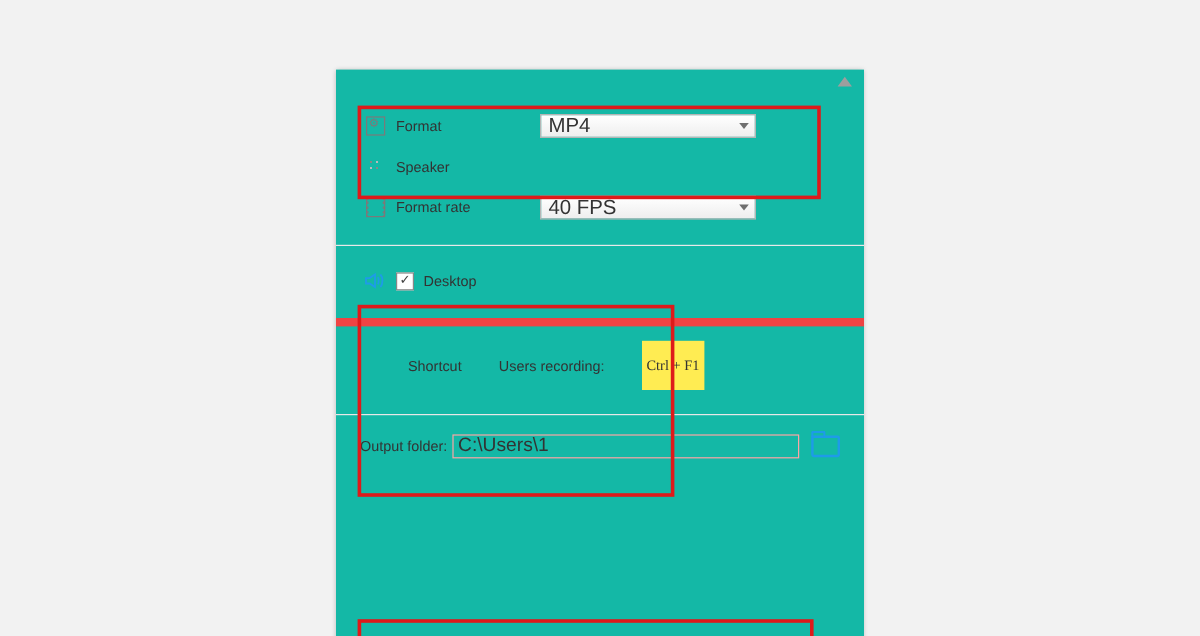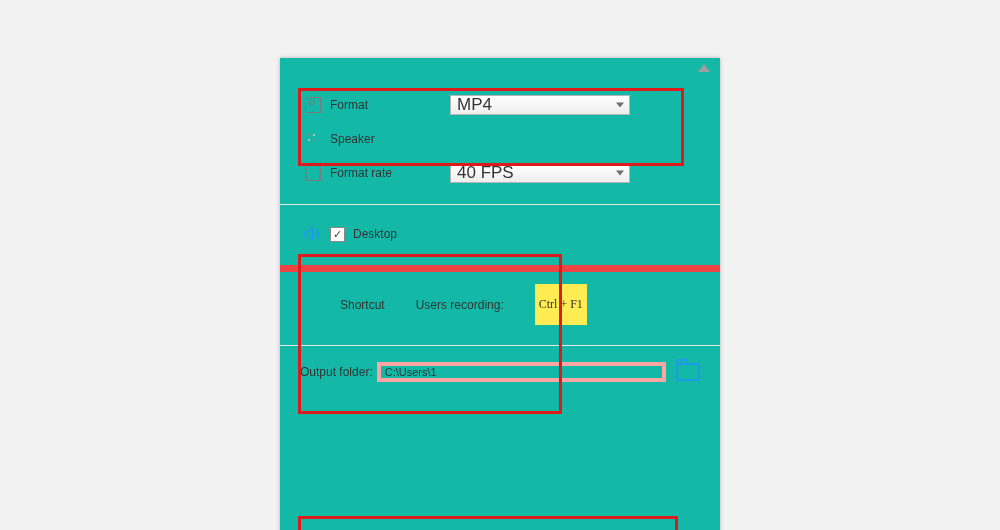--- a/index.html
+++ b/index.html
@@ -153,24 +153,24 @@
   .hotkey{
     background:#ffec52; padding:13px 4px;font-family:Liberation Serif, serif;
   }
   
   .out-sec{
     padding: 16px 20px 0 20px;
     display:flex; align-items:center;
   }
   .out-sec label{ margin-right:4px; }
   .out-combo{
-    flex:1; height:20px; border:4px solid #fca5a5;
+    flex:1; height:20px; border:1px solid #fca5a5;
     display:flex; align-items:center; position:relative;
     padding:0 22px 0 4px; box-sizing:border-box;
-    font-size:11px;
+    font-size:16px;
   }
   .out-combo .dd-tri{
     right:6px;
     border-top-color:#1e9be8;
   }
   .folder-icn{
     margin-left:10px;
     width:20px;height:14px;
     border:2px solid #1e9be8;
     border-radius:0 2px 2px 2px;

